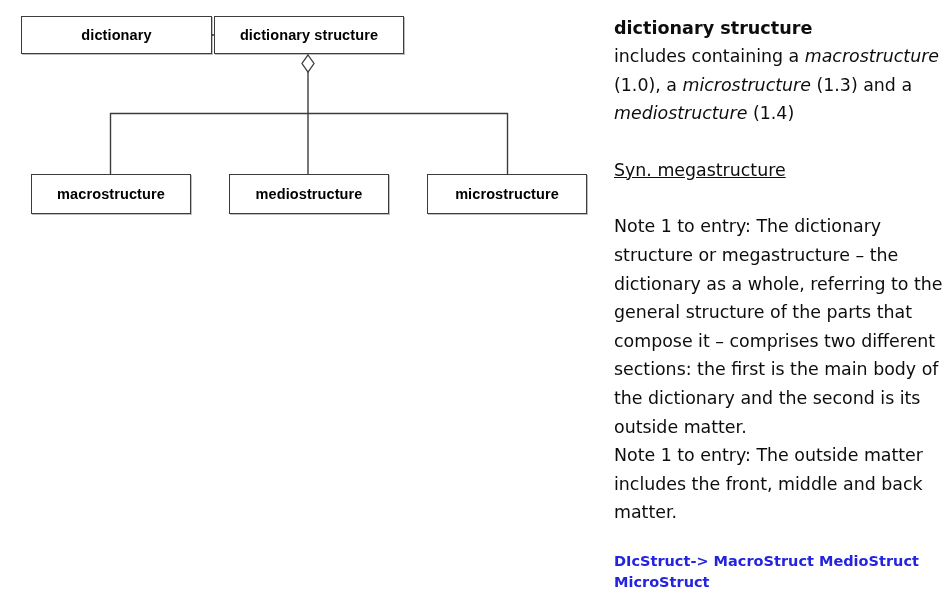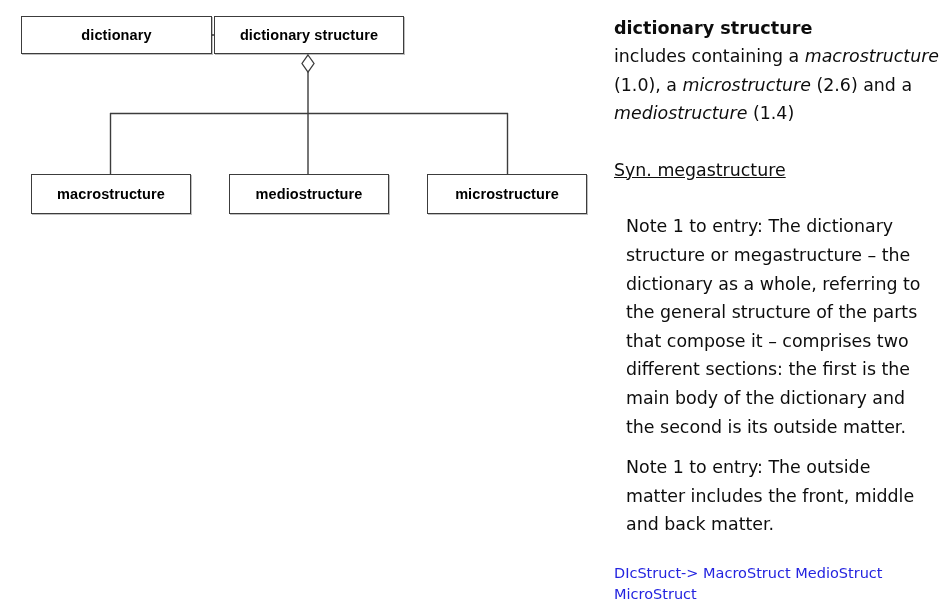--- a/index.html
+++ b/index.html
@@ -73,29 +73,29 @@
     font-style: italic;
   }
   #synonym-block {
     margin-top: 28px;
     text-decoration: underline;
   }
   #notes-block {
     margin-top: 28px;
   }
   .note-entry {
-    margin: 12px;
+    margin: 0;
   }
   #relation-block {
     margin-top: 24px;
     font-family: "DejaVu Sans", sans-serif;
     font-size: 14.5px;
     line-height: 21px;
     color: #2424e0;
-    font-weight: 400;
+    font-weight: 700;
   }
 </style>
 </head>
 <body>
 
 <div id="diagram-panel">
 
   <svg id="diagram-svg" width="600" height="610" viewBox="0 0 600 610">
 
     <line x1="171" y1="35" x2="214" y2="35" stroke="#3c3c3c" stroke-width="1.4"></line>
@@ -130,21 +130,21 @@
   <div class="uml-node" id="node-microstructure">
     <span>microstructure</span>
   </div>
 
 </div>
 
 <div id="text-panel">
 
   <div id="entry-term">dictionary structure</div>
 
-  <div id="definition"><span>includes containing a </span><span class="term-ref">macrostructure</span><span> (1.0), a </span><span class="term-ref">microstructure</span><span> (2.6) and a </span><span class="term-ref">mediostructure</span><span> (1.4)</span></div>
+  <div id="definition"><span>includes containing a </span><span class="term-ref">macrostructure</span><span> (1.0), a </span><span class="term-ref">microstructure</span><span> (1.3) and a </span><span class="term-ref">mediostructure</span><span> (1.4)</span></div>
 
   <div id="synonym-block">Syn. megastructure</div>
 
   <div id="notes-block">
     <p class="note-entry">Note 1 to entry: The dictionary structure or megastructure – the dictionary as a whole, referring to the general structure of the parts that compose it – comprises two different sections: the first is the main body of the dictionary and the second is its outside matter.</p>
     <p class="note-entry">Note 1 to entry: The outside matter includes the front, middle and back matter.</p>
   </div>
 
   <div id="relation-block">DIcStruct-&gt; MacroStruct MedioStruct MicroStruct</div>
 

